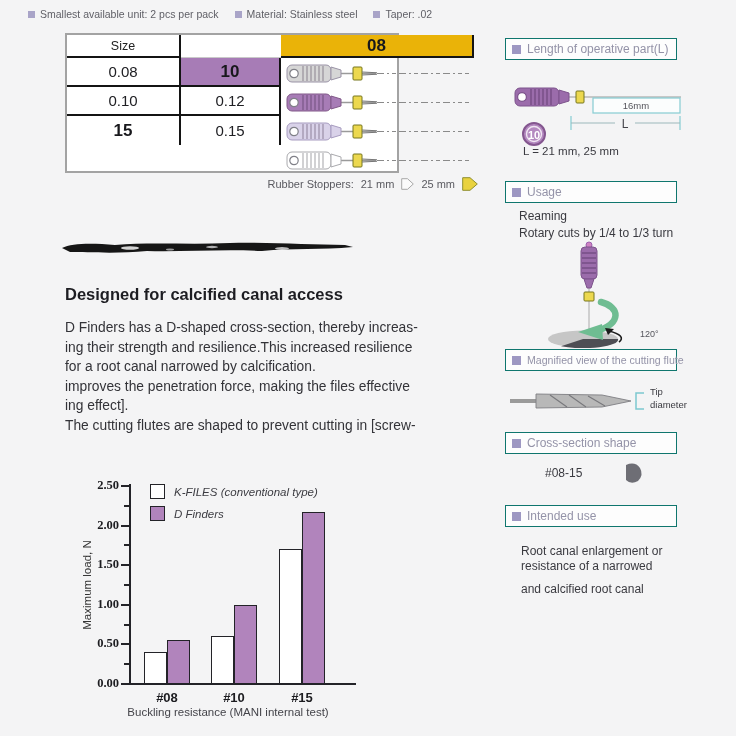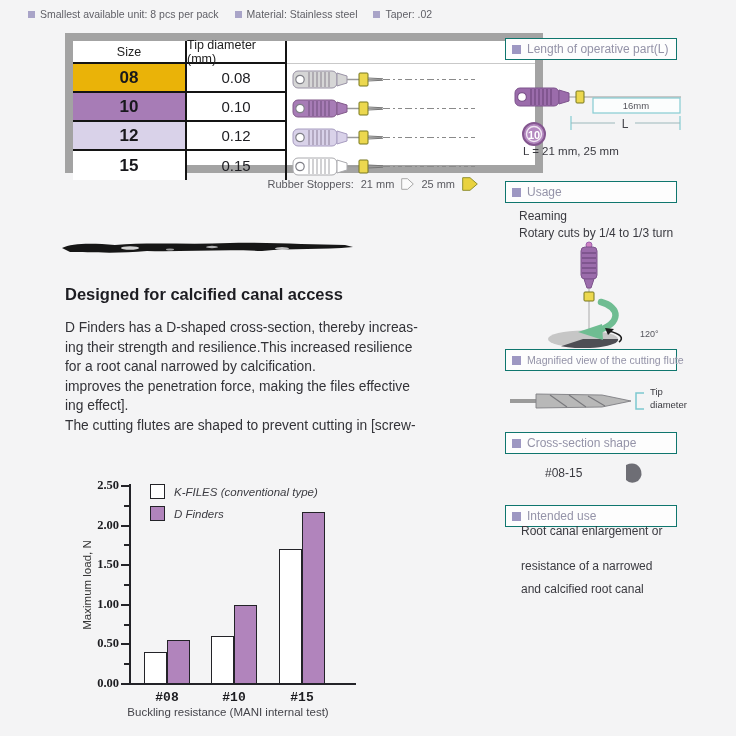--- a/index.html
+++ b/index.html
@@ -6,23 +6,23 @@
   html,body { width:736px; height:736px; }
   body { font-family:"Liberation Sans", sans-serif; background:#f4f4f5; position:relative; overflow:hidden; }
   .page { position:absolute; inset:0; background:#f4f4f5; }
 
   
   .info-bar { position:absolute; left:28px; top:8px; display:flex; gap:16px; align-items:center; }
   .info-item { display:flex; align-items:center; gap:5px; font-size:10.5px; color:#5f5f66; }
   .sq { width:7px; height:7px; background:#a9a4c8; display:inline-block; flex:none; }
 
   
-  .spec-table { position:absolute; left:65px; top:33px; width:478px; height:140px;
+  .spec-table { position:absolute; left:65px; top:33px; width:334px; height:140px;
     display:grid; grid-template-columns:114px 100px 1fr; grid-template-rows:23px repeat(4,29px);
-    border:8px solid #a3a3a3; background:#fff; }
+    border:2px solid #a3a3a3; background:#fff;text-align:right; }
   .cell { display:flex; align-items:center; justify-content:center; }
   .th { font-size:12.5px; color:#222; border-bottom:2px solid #141414; }
   .th-c1, .c1 { border-right:2px solid #141414; }
   .th-c2, .c2 { border-right:2px solid #141414; }
   .th-c3 { border-bottom:1px solid #c9c9c9; }
   .c1 { font-size:17px; font-weight:bold; color:#18181c; border-bottom:2px solid #141414; }
   .c2 { font-size:15px; color:#202024; border-bottom:2px solid #141414; }
   .files-cell { grid-column:3; grid-row:2 / span 4; display:flex; flex-direction:column; justify-content:space-around; padding:1px 0; }
   .file-svg { display:block; height:29px; }
 
@@ -40,21 +40,21 @@
   
   .chart { position:absolute; left:78px; top:472px; width:300px; height:260px; }
   .ylab { position:absolute; left:-90px; top:106px; width:200px; height:14px; text-align:center;
     font-size:11.5px; color:#333; transform:rotate(-90deg); }
   .plot { position:absolute; left:52px; top:14px; width:225px; height:198px; }
   .yaxis { position:absolute; left:-1px; top:-2px; width:2px; height:201px; background:#232328; }
   .xaxis { position:absolute; left:-1px; top:197px; width:227px; height:2px; background:#232328; }
   .ytick { position:absolute; background:#232328; height:2px; }
   .ylabel { position:absolute; width:40px; left:-51px; text-align:right; font-family:"Liberation Serif", serif; font-weight:bold; font-size:12.5px; color:#1c1c20; }
   .bar { position:absolute; border:1.5px solid #232328; }
-  .xlab { position:absolute; top:204px; width:46px; text-align:center; font-family:Liberation Mono, monospace; font-weight:bold; font-size:13px; color:#1c1c20; }
+  .xlab { position:absolute; top:204px; width:46px; text-align:center; font-family:Liberation Sans, sans-serif; font-weight:bold; font-size:13px; color:#1c1c20; }
   .legend { position:absolute; left:20px; top:-2px; }
   .legend-row { display:flex; align-items:center; gap:9px; margin-bottom:7px;font-style:italic; }
   .swatch { width:15px; height:15px; border:1.5px solid #232328; flex:none; }
   .legend-label { font-size:11.5px; color:#3c3c42; }
   .caption { position:absolute; left:20px; top:234px; width:260px; text-align:center; font-size:11.5px; color:#44444a; }
 
   
   .sidebar { position:absolute; left:505px; top:0; width:200px; height:736px; }
   .sec-head { position:absolute; left:0; width:172px; height:22px; background:#fdfdfd; border:1px solid #0f766e;
     display:flex; align-items:center; gap:6px; padding-left:6px; }
@@ -65,44 +65,42 @@
   .angle-label { position:absolute; font-size:9px; color:#55555c; }
 </style>
 </head>
 <body>
 
 <div class="page">
 
   <div class="info-bar">
     <span class="info-item">
       <span class="sq"></span>
-      <span>Smallest available unit: 8 pcs per pack</span>
+      <span>Smallest available unit: 2 pcs per pack</span>
     </span>
     <span class="info-item">
       <span class="sq"></span>
       <span>Material: Stainless steel</span>
     </span>
     <span class="info-item">
       <span class="sq"></span>
       <span>Taper: .02</span>
     </span>
   </div>
 
   <div class="spec-table">
     <div class="cell th th-c1">Size</div>
-    <div class="cell th th-c2">Tip diameter (mm)</div>
     <div class="cell th th-c3"></div>
 
     <div class="cell c1" style="background: #eab308;">08</div>
     <div class="cell c2">0.08</div>
 
     <div class="cell c1" style="background: rgb(167, 124, 182);">10</div>
     <div class="cell c2">0.10</div>
 
-    <div class="cell c1" style="background: rgb(217, 210, 233);">12</div>
     <div class="cell c2">0.12</div>
 
     <div class="cell c1 last-c1" style="border-bottom: none; background: rgb(255, 255, 255);">15</div>
     <div class="cell c2" style="border-bottom:none">0.15</div>
 
     <div class="files-cell">
       <span style="color: rgb(214, 214, 214);">
         <svg class="file-svg" width="193" height="29" viewBox="0 0 193 29">
           <line x1="58" y1="14.5" x2="95" y2="14.5" stroke="#9a9a9a" stroke-width="1.4"></line>
           <rect x="6" y="6" width="44" height="17" rx="5" fill="currentColor" stroke="#9a93a6" stroke-width="1"></rect>
@@ -298,18 +296,18 @@
     </div>
     <div class="side-text" style="left:40px; top:466px">#08-15</div>
     <svg style="position:absolute; left:114px; top:461px" width="26" height="26" viewBox="0 0 26 26">
       <path d="M7,4 Q16,0 21,7 Q25,14 19,20 Q12,24 7,19 Z" fill="#6e6e75"></path>
     </svg>
 
     <div class="sec-head" style="top:505px">
       <span class="sq2" style="background: rgb(157, 151, 194);"></span>
       <span class="sec-title">Intended use</span>
     </div>
-    <div class="side-text" style="left:16px; top:524px">Root canal enlargement or</div>
+    <div class="side-text" style="left:16px; top:544px">Root canal enlargement or</div>
     <div class="side-text" style="left:16px; top:559px">resistance of a narrowed</div>
     <div class="side-text" style="left:16px; top:582px">and calcified root canal</div>
   </div>
 
 </div>
 
 </body></html>

